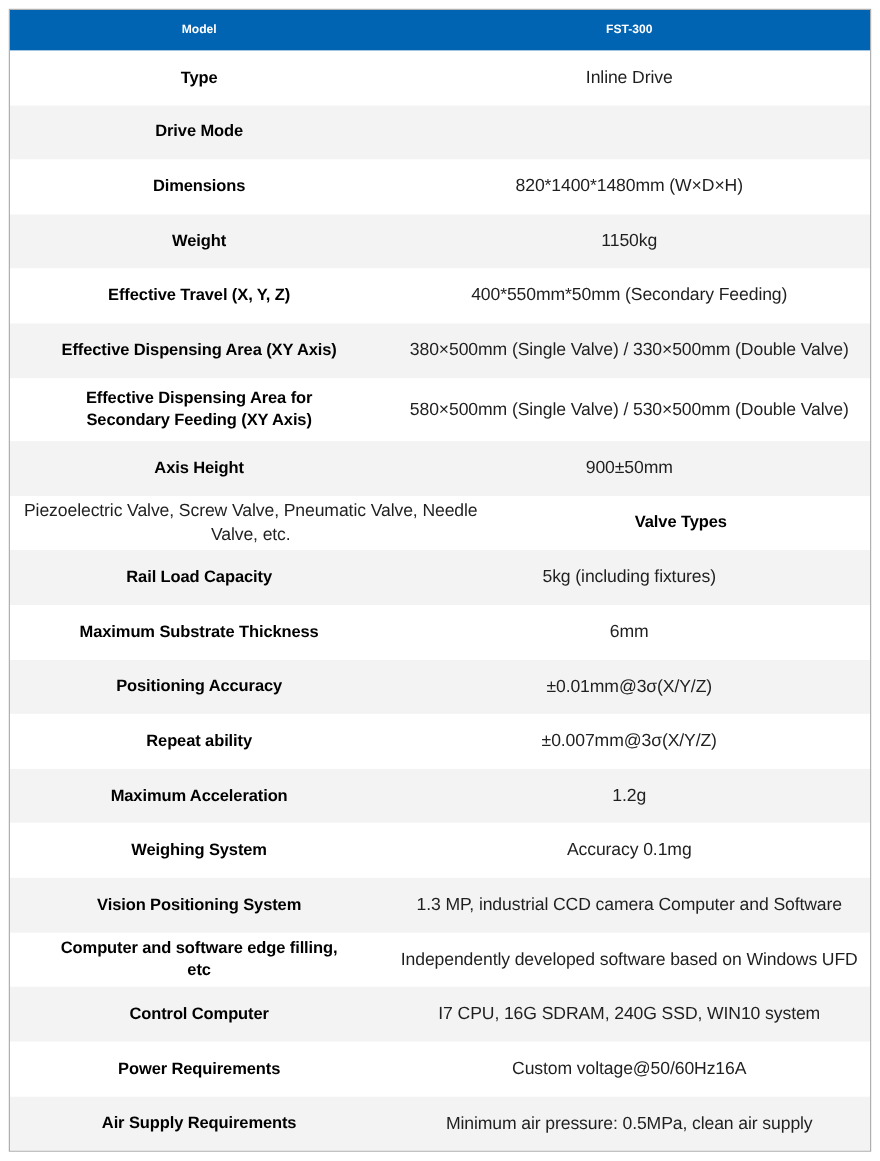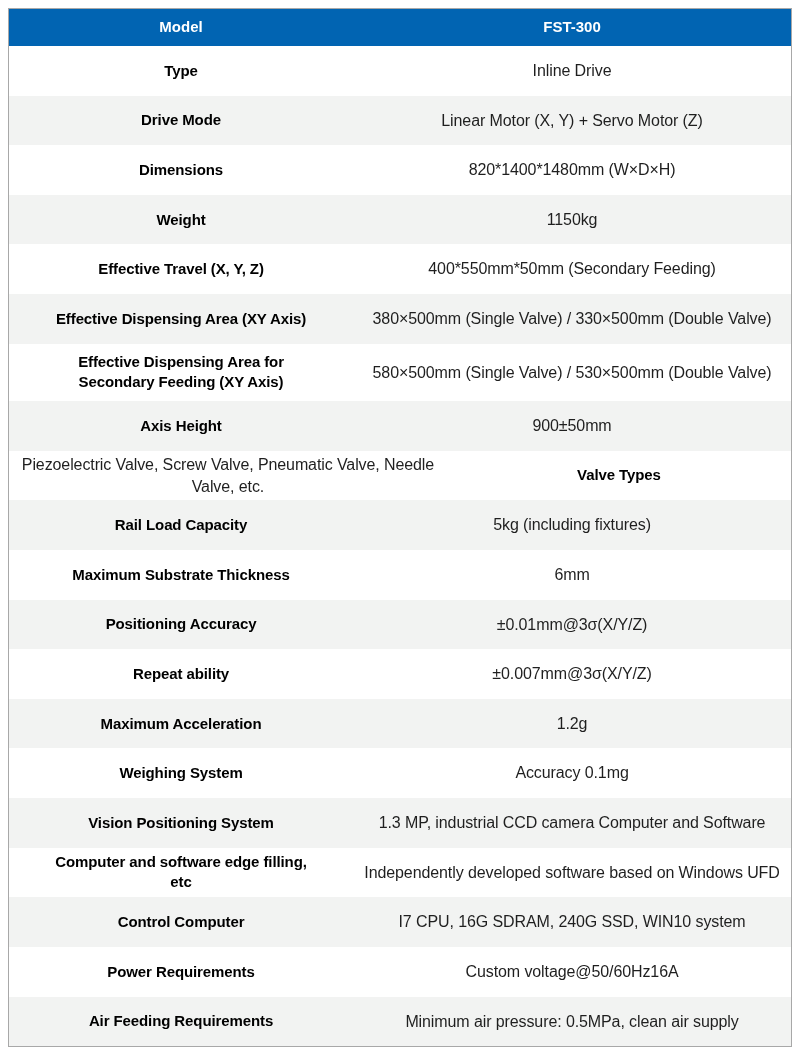--- a/index.html
+++ b/index.html
@@ -13,21 +13,21 @@
   *{margin:0;padding:0;box-sizing:border-box;}
   html,body{width:800px;height:1055px;background:#FFFFFF;
     font-family:"Liberation Sans","DejaVu Sans",sans-serif;}
   .spec-table{
     position:absolute;left:8px;top:8px;width:784px;height:1039px;
     border:1px solid var(--border);
     display:flex;flex-direction:column;overflow:hidden;background:#FFFFFF;
   }
   .header-row{
     flex:0 0 37px;display:flex;background:var(--header_bg);
-    color:var(--header_text);font-weight:bold;font-size:15px;
+    color:var(--header_text);font-weight:bold;font-size:11px;
   }
   .row{flex:1 1 0;display:flex;background:#FFFFFF;}
   
   .spec-table > .row:nth-child(odd){background:var(--alt_row_bg);}
   .row.tall{flex:1.16 1 0;}
   .cell{
     display:flex;align-items:center;justify-content:center;
     text-align:center;padding:2px 8px;line-height:1.35;
   }
   .cell.c-left{width:44%;}
@@ -55,23 +55,20 @@
         <span>Type</span>
       </div>
     <div class="cell c-right">
         <span>Inline Drive</span>
       </div>
   </div>
   <div class="row">
     <div class="cell c-left">
         <span>Drive Mode</span>
       </div>
-    <div class="cell c-right">
-        <span>Linear Motor (X, Y) + Servo Motor (Z)</span>
-      </div>
   </div>
   <div class="row">
     <div class="cell c-left">
         <span>Dimensions</span>
       </div>
     <div class="cell c-right">
         <span>820*1400*1480mm (W×D×H)</span>
       </div>
   </div>
   <div class="row">
@@ -197,19 +194,19 @@
   <div class="row">
     <div class="cell c-left">
         <span>Power Requirements</span>
       </div>
     <div class="cell c-right">
         <span>Custom voltage@50/60Hz16A</span>
       </div>
   </div>
   <div class="row">
     <div class="cell c-left">
-        <span>Air Feeding Requirements</span>
+        <span>Air Supply Requirements</span>
       </div>
     <div class="cell c-right">
         <span>Minimum air pressure: 0.5MPa, clean air supply</span>
       </div>
   </div>
 </div>
 
 </body></html>

